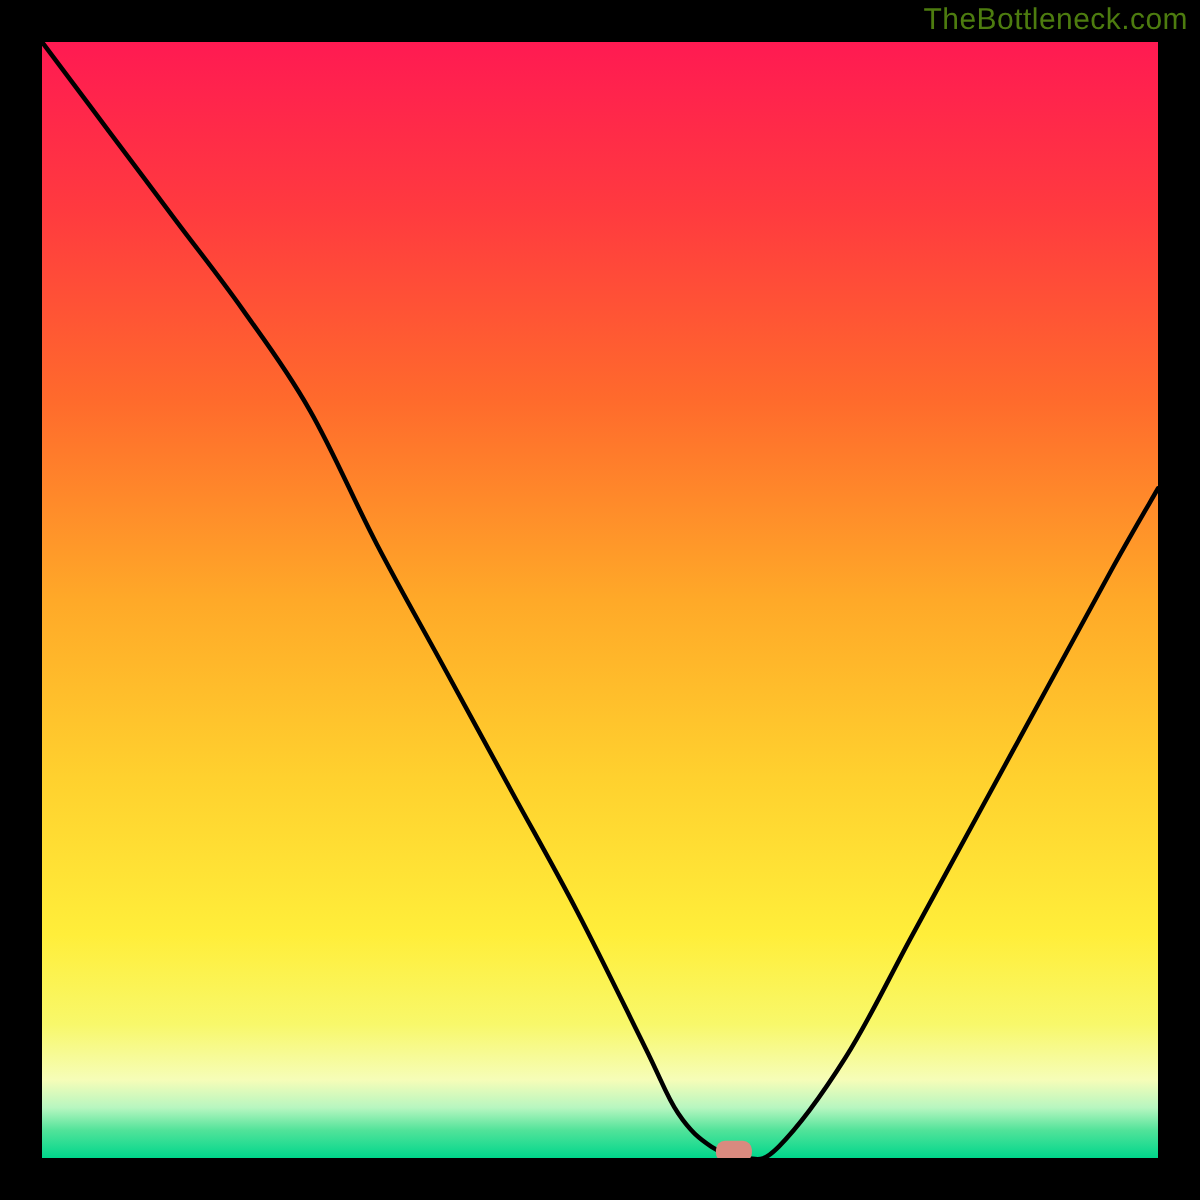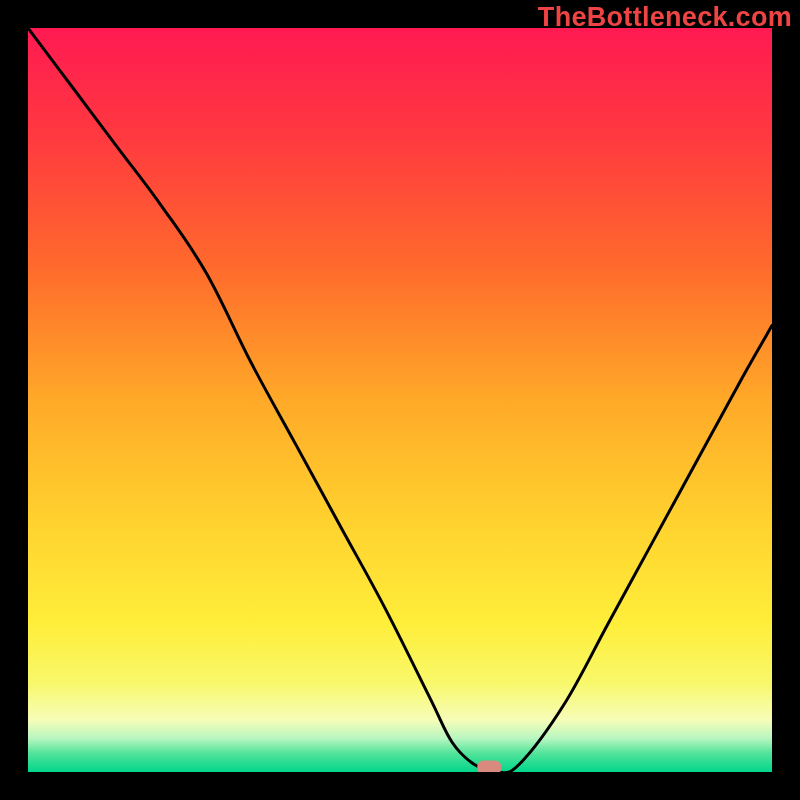--- a/index.html
+++ b/index.html
@@ -16,23 +16,23 @@
     left: 0;
     top: 0;
     width: 800px;
     height: 800px;
     background: #000;
   }
   .watermark {
     position: absolute;
     top: 2px;
     right: 8px;
-    color: #ef4444;
-    font-size: 27px;
-    font-weight: 700;
+    color: #4d7c0f;
+    font-size: 20px;
+    font-weight: 400;
     letter-spacing: 0.3px;
   }
   .plot {
     position: absolute;
     left: 28px;
     top: 28px;
     width: 744px;
     height: 744px;
   }
   .plot svg {

